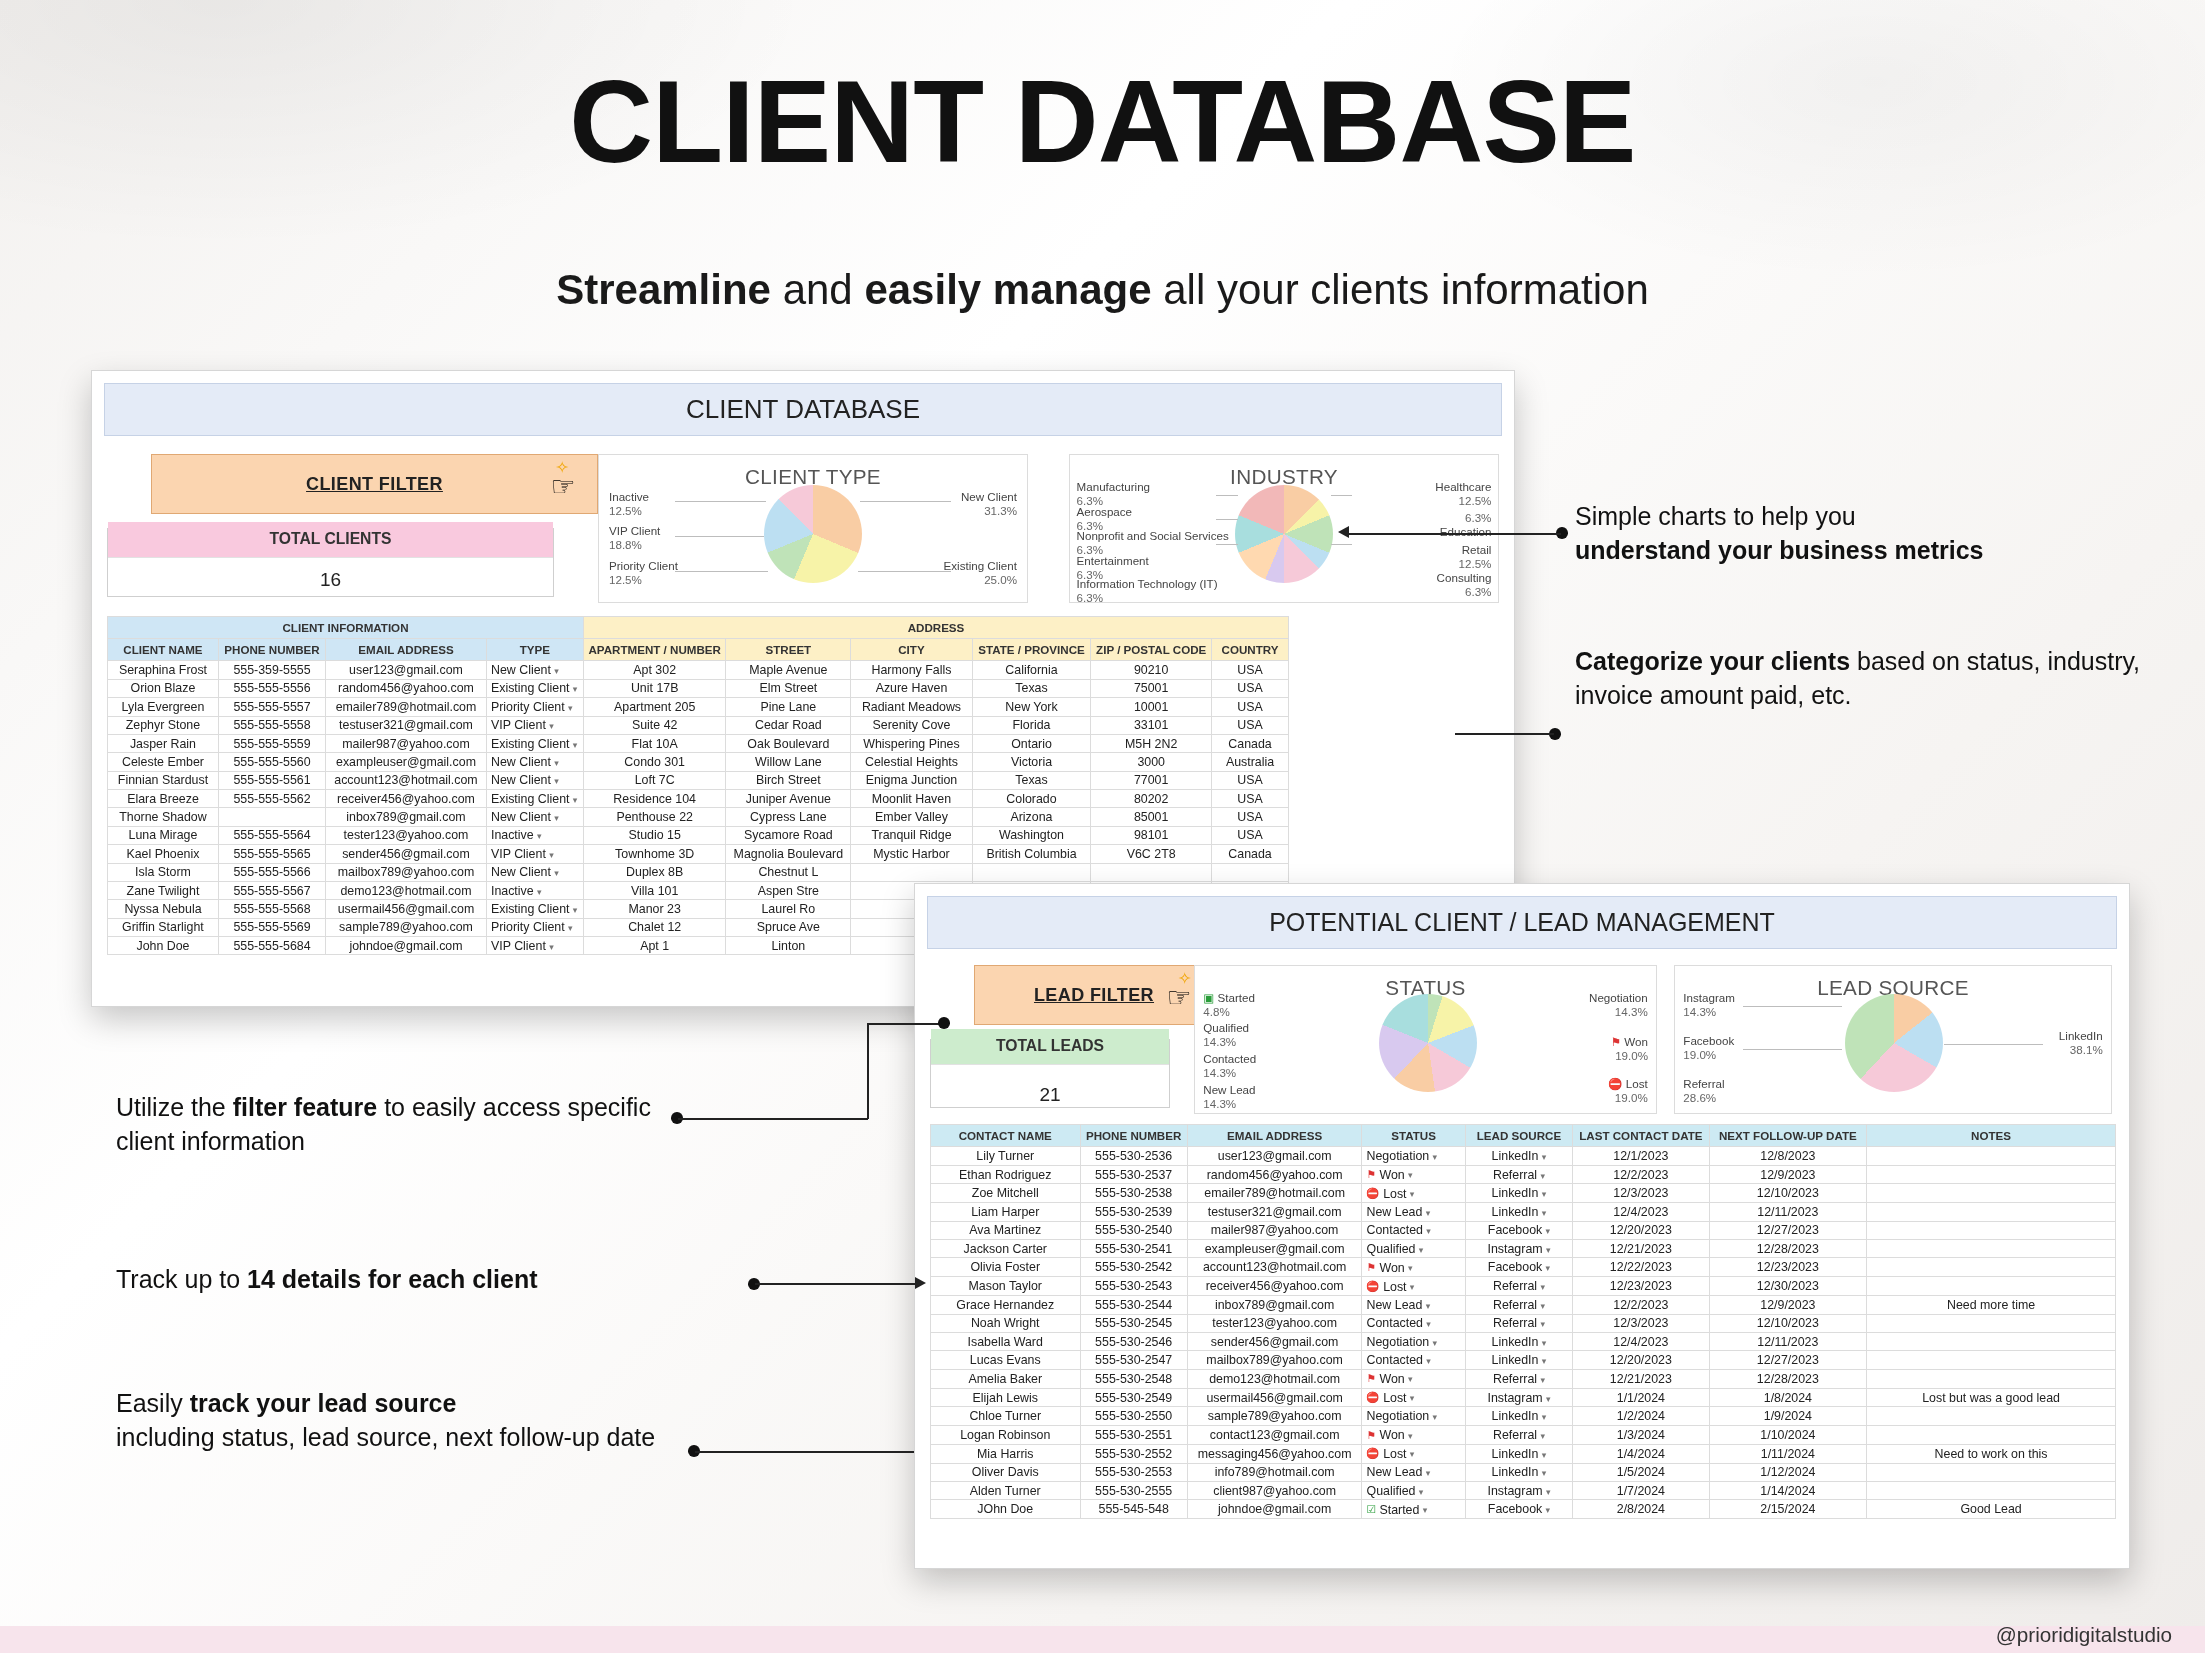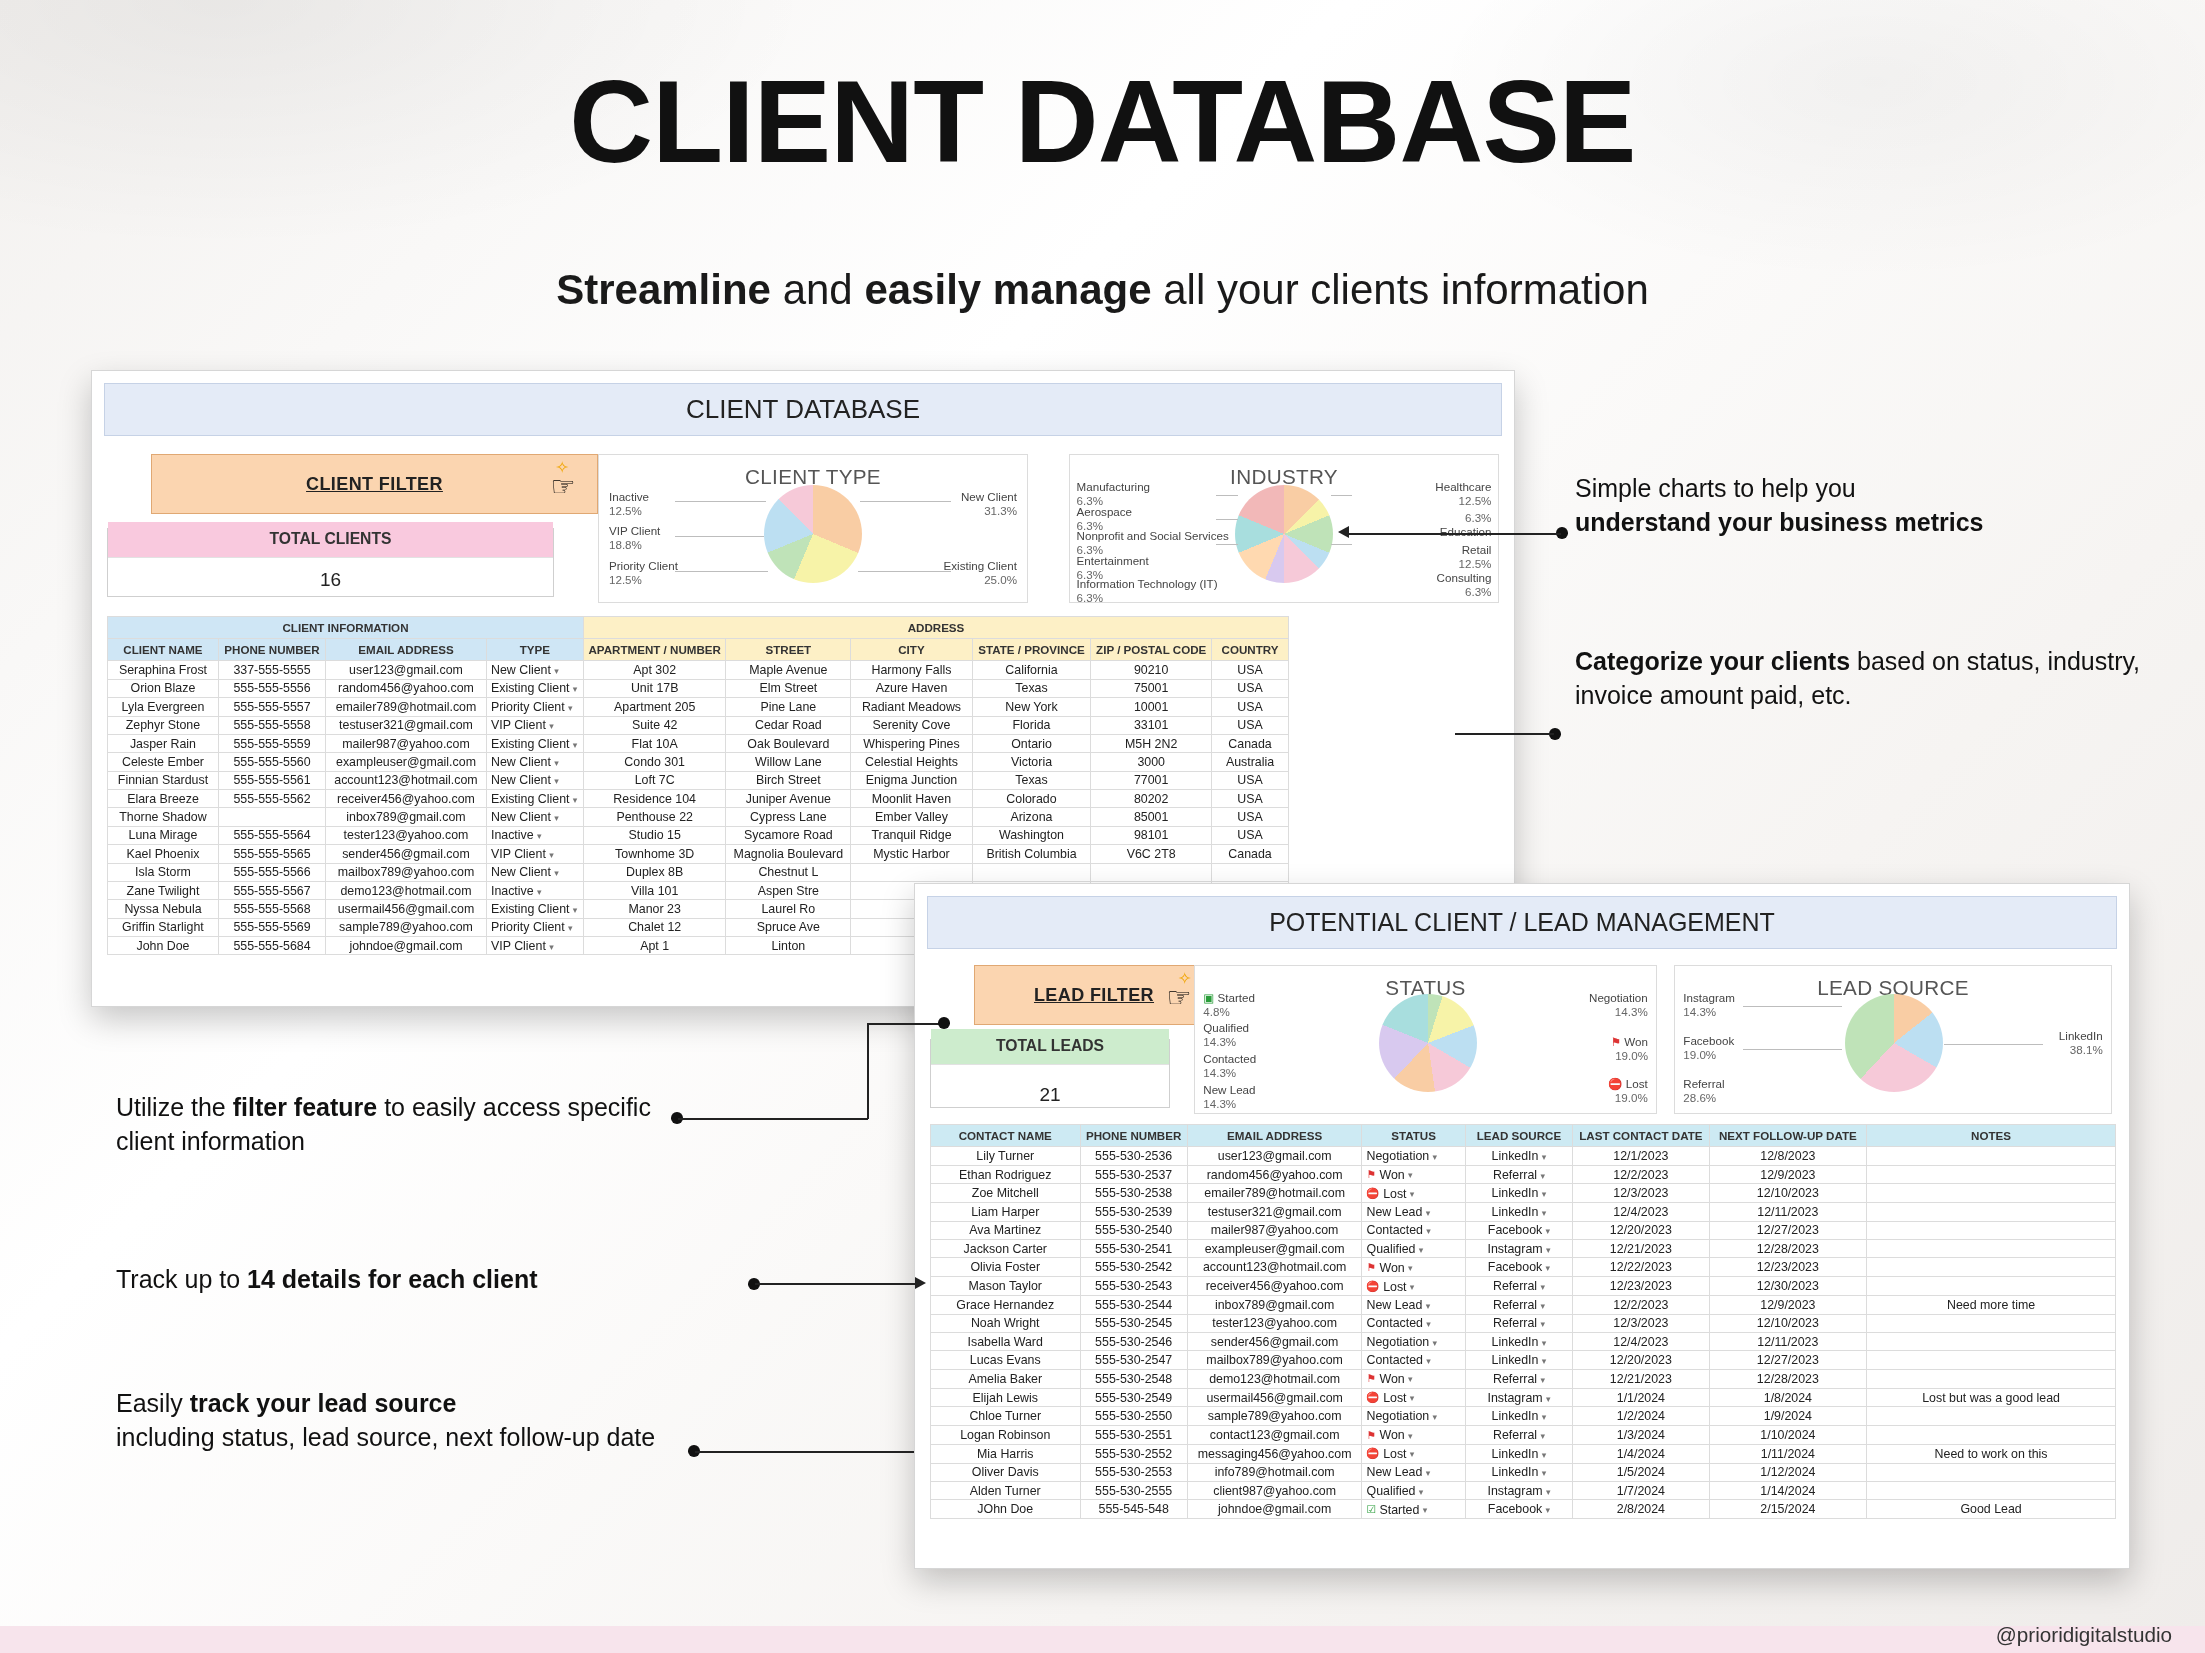--- a/index.html
+++ b/index.html
@@ -256,21 +256,21 @@
           <th class="c-yellow" style="width:132px">STREET</th>
           <th class="c-yellow" style="width:136px">CITY</th>
           <th class="c-yellow" style="width:124px">STATE / PROVINCE</th>
           <th class="c-yellow" style="width:124px">ZIP / POSTAL CODE</th>
           <th class="c-yellow" style="width:91px">COUNTRY</th>
         </tr>
       </thead>
       <tbody id="client-tbody">
           <tr>
             <td class="ctr">Seraphina Frost</td>
-            <td class="ctr">337-555-5555</td>
+            <td class="ctr">555-359-5555</td>
             <td class="ctr">user123@gmail.com</td>
             <td class="lft" style="display: table-cell;"><span>New Client</span><span class="dd">▾</span></td>
             <td class="ctr">Apt 302</td>
             <td class="ctr">Maple Avenue</td>
             <td class="ctr">Harmony Falls</td>
             <td class="ctr">California</td>
             <td class="ctr">90210</td>
             <td class="ctr">USA</td>
           </tr>
           <tr>
@@ -748,21 +748,21 @@
             <td class="ctr"><span>Facebook</span><span class="dd">▾</span></td>
             <td class="ctr">2/8/2024</td>
             <td class="ctr">2/15/2024</td>
             <td class="ctr">Good Lead</td>
           </tr>
         </tbody>
     </table>
   </div>
 </div>
 
-<div class="anno" style="left:1575px; top:472px; width:579px;">
+<div class="anno" style="left:1575px; top:500px; width:579px;">
   <span>Simple charts to help you</span><br>
   <b>understand your business metrics</b>
 </div>
 <div class="dot" style="left:1556px; top:527px;"></div>
 <div class="arrow-h" style="left:1348px; top:533px; width:213px;"></div>
 <div class="arrow-head" style="left:1338px; top:526px; border-right:11.6px solid #222;"></div>
 
 <div class="anno" style="left:1575px; top:645px; width:571px;">
   <b>Categorize your clients</b><span> based on status, industry, invoice amount paid, etc.</span>
 </div>

